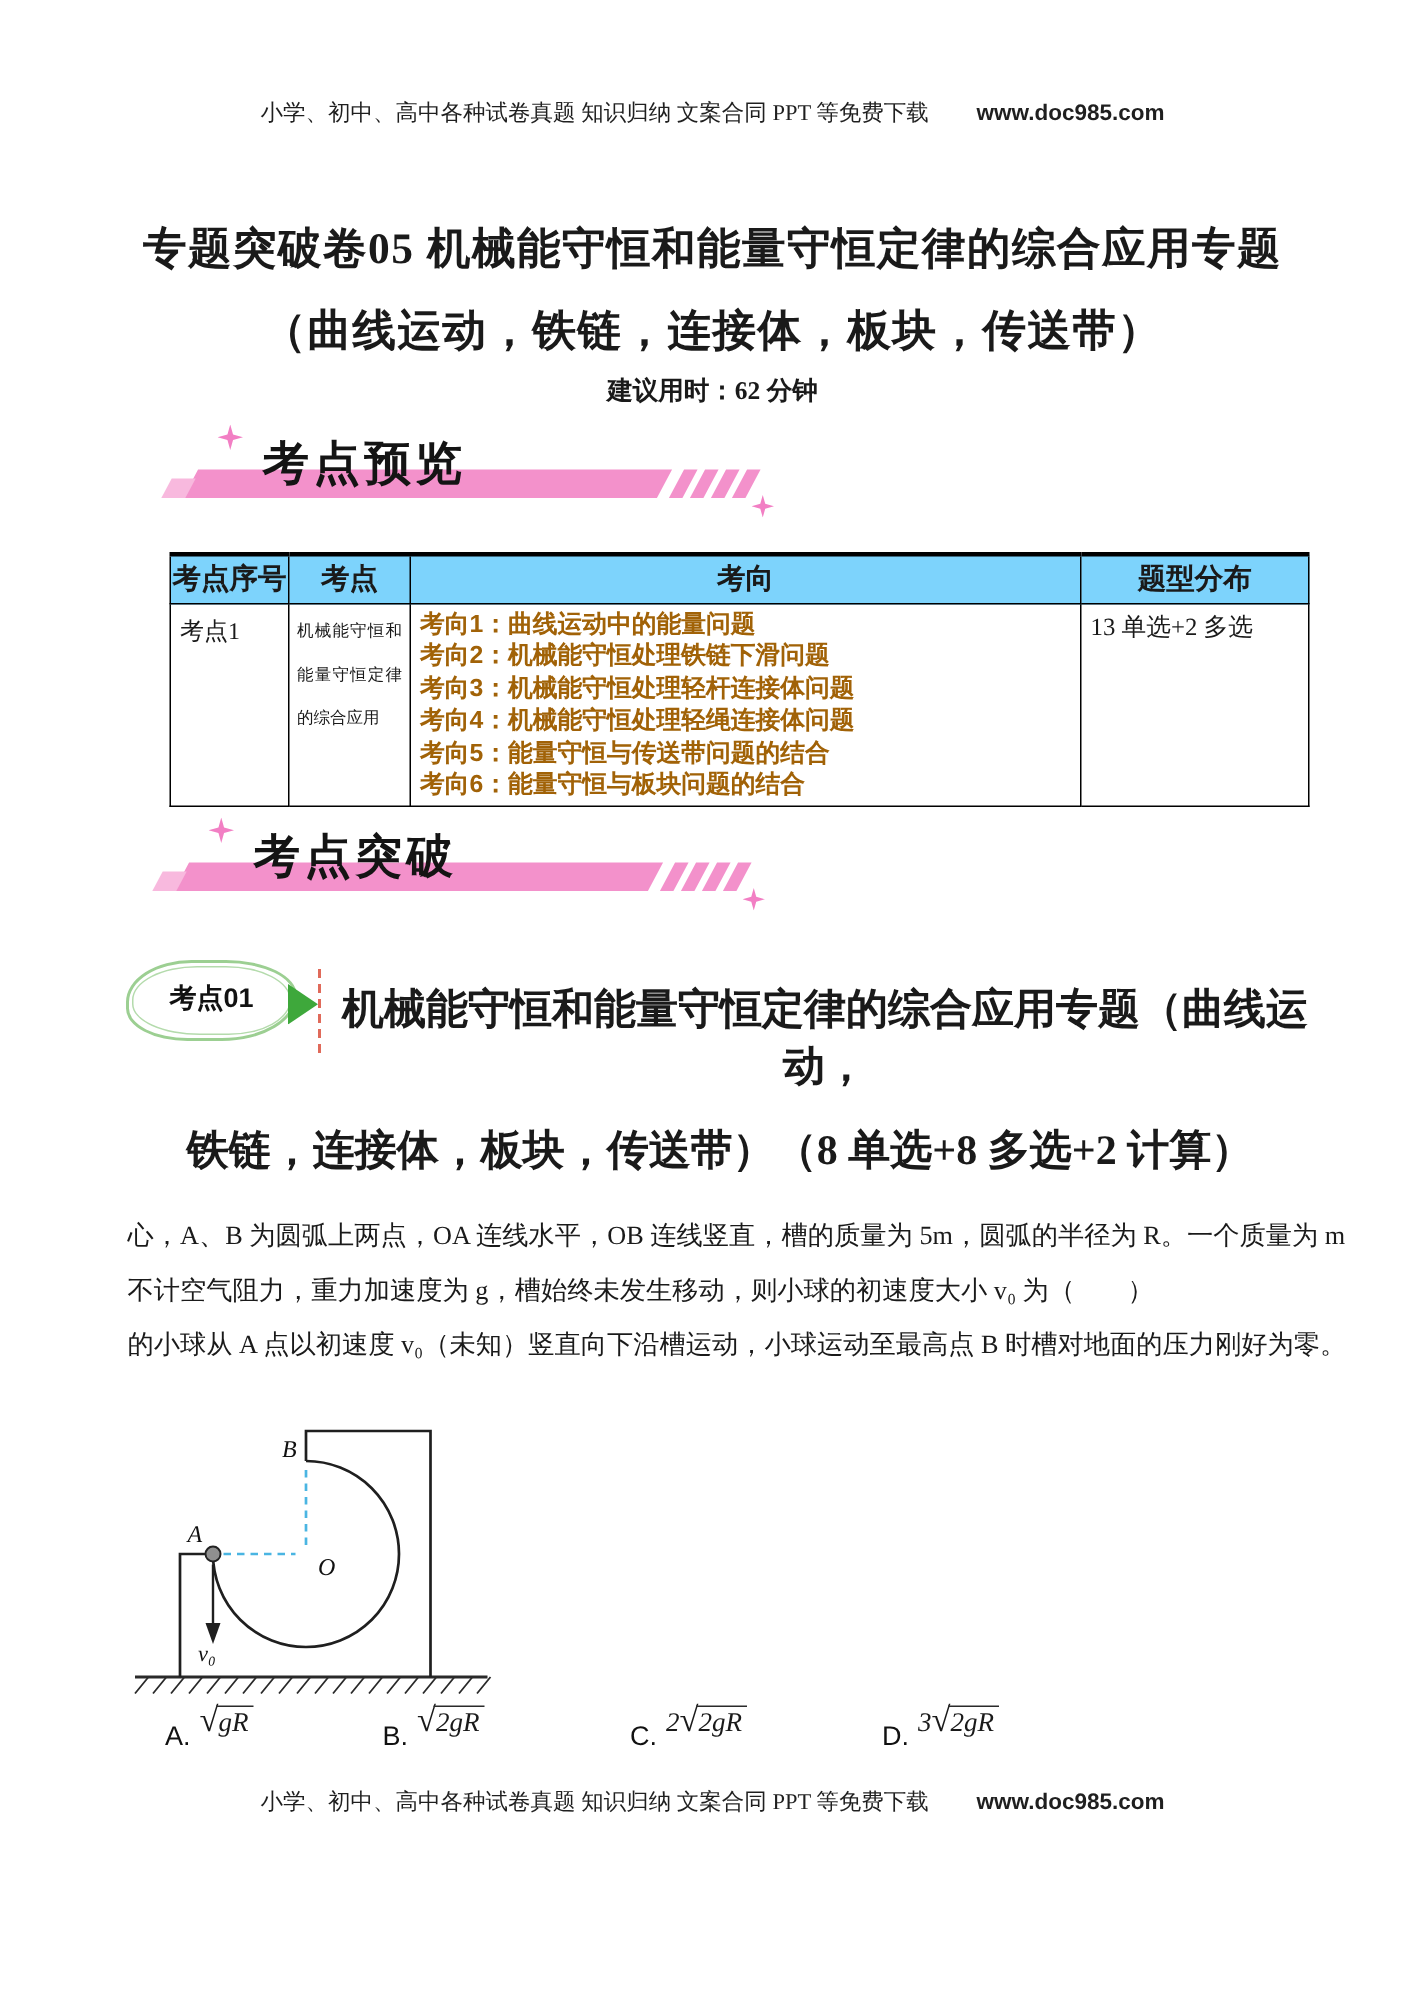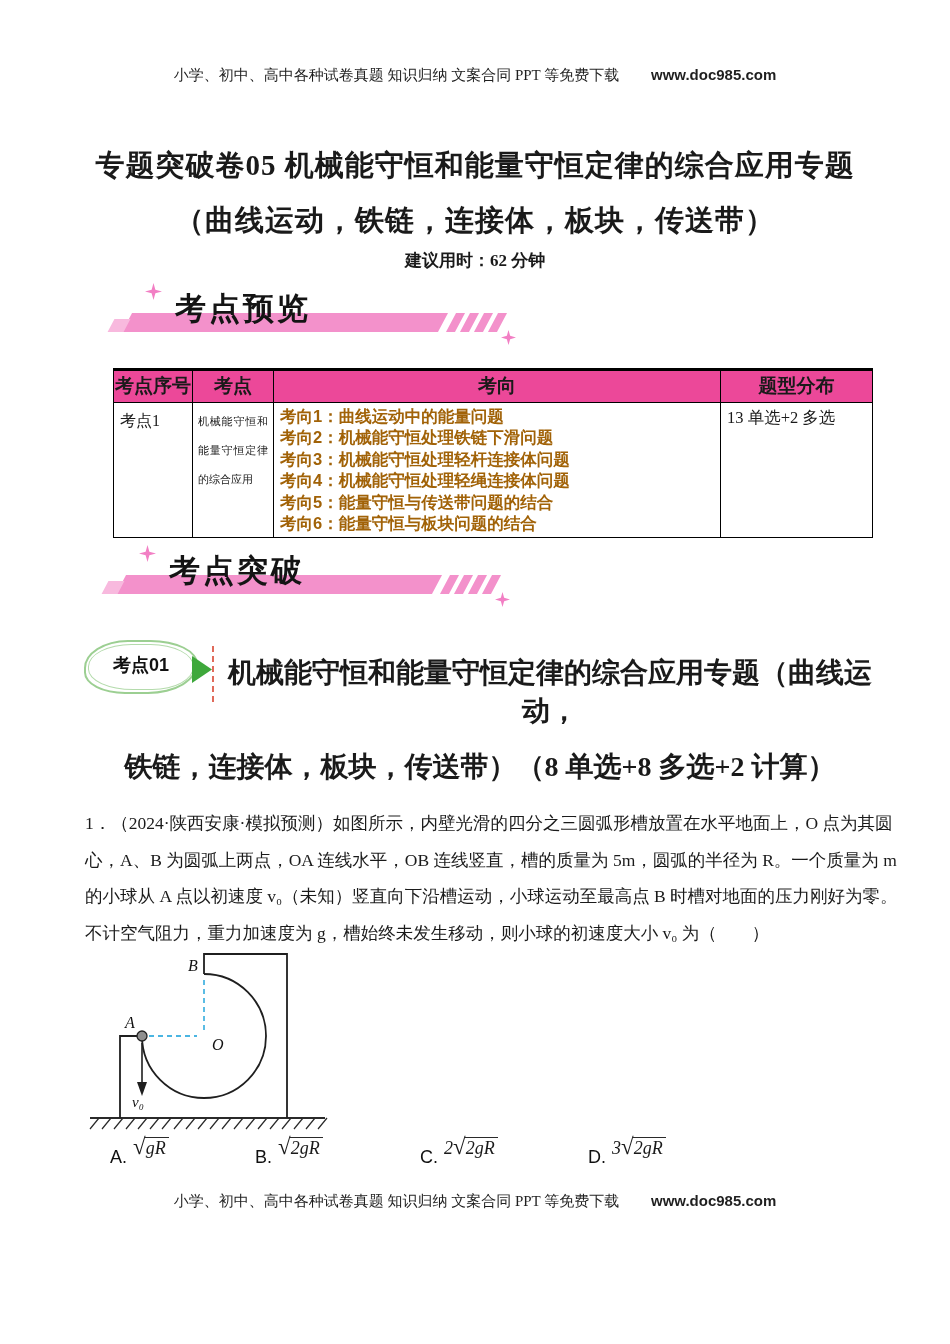--- a/index.html
+++ b/index.html
@@ -47,21 +47,21 @@
     position:absolute; top:6px; left:72px; font-family:"Liberation Sans","DejaVu Sans",sans-serif;
     font-weight:900; font-size:31px; color:#141414; letter-spacing:3px;
   }
   .banner-preview { top:282px; left:103px; }
   .banner-break   { top:544px; left:97px; }
 
   
   .kaodian-table { top:368px; left:113px; border-collapse:collapse; table-layout:fixed; }
   .kaodian-table th, .kaodian-table td { border:1.6px solid #000; vertical-align:top; }
   .kaodian-table th {
-    background:#ec4899; border-top:3px solid #000; font-size:19px; font-weight:bold;
+    background:#7dd3fc; border-top:3px solid #000; font-size:19px; font-weight:bold;
     text-align:center; padding:2px 0 3px 0; font-family:"Liberation Sans","DejaVu Sans",sans-serif;margin-top:28px;
   }
   .col-index { width:79px; } .col-topic { width:81px; } .col-dir { width:447px; } .col-dist { width:152px; }
   td.cell-index { font-size:16px; padding:8px 6px; }
   td.cell-topic { font-size:11px; padding:4px 5px; line-height:29px; text-align:justify; text-align-last:left; }
   td.cell-dir   { padding:3px 6px; }
   .dir-line {
     color:#a16207; font-size:16.5px; line-height:21.4px;
     font-family:"Liberation Sans","DejaVu Sans",sans-serif; font-weight:600;
   }
@@ -172,24 +172,23 @@
     <div class="blob-outer"></div>
     <div class="blob-inner"></div>
     <div class="badge-label">考点01</div>
     <div class="badge-arrow"></div>
     <div class="badge-dash"></div>
   </div>
   <div class="abs heading-1">机械能守恒和能量守恒定律的综合应用专题（曲线运动，</div>
   <div class="abs heading-2">铁链，连接体，板块，传送带）（8 单选+8 多选+2 计算）</div>
 
   <div class="abs question">
-    <div class="q-line">1．（2024·陕西安康·模拟预测）如图所示，内壁光滑的四分之三圆弧形槽放置在水平地面上，O 点为其圆</div>
     <div class="q-line">心，A、B 为圆弧上两点，OA 连线水平，OB 连线竖直，槽的质量为 5m，圆弧的半径为 R。一个质量为 m</div>
+    <div class="q-line last">不计空气阻力，重力加速度为 g，槽始终未发生移动，则小球的初速度大小 v₀ 为（　　）</div>
     <div class="q-line">的小球从 A 点以初速度 v₀（未知）竖直向下沿槽运动，小球运动至最高点 B 时槽对地面的压力刚好为零。</div>
-    <div class="q-line last">不计空气阻力，重力加速度为 g，槽始终未发生移动，则小球的初速度大小 v₀ 为（　　）</div>
   </div>
 
   <svg class="abs figure" width="250" height="190" viewBox="0 0 250 190">
 
     <line x1="5" y1="172" x2="240" y2="172" stroke="#2a2a2a" stroke-width="2"></line>
     <path stroke="#2a2a2a" stroke-width="1.2" fill="none" d="M14 172 l-9 11 M26 172 l-9 11 M38 172 l-9 11 M50 172 l-9 11 M62 172 l-9 11 M74 172 l-9 11 M86 172 l-9 11 M98 172 l-9 11 M110 172 l-9 11 M122 172 l-9 11 M134 172 l-9 11 M146 172 l-9 11 M158 172 l-9 11 M170 172 l-9 11 M182 172 l-9 11 M194 172 l-9 11 M206 172 l-9 11 M218 172 l-9 11 M230 172 l-9 11 M242 172 l-9 11"></path>
 
     <path d="M35 172 L35 90 L57 90" fill="none" stroke="#1f1f1f" stroke-width="1.8"></path>
     <path d="M57 90 A62 62 0 1 0 119 28" fill="none" stroke="#1f1f1f" stroke-width="1.8"></path>
     <path d="M119 28 L119 8 L202 8 L202 172" fill="none" stroke="#1f1f1f" stroke-width="1.8"></path>

